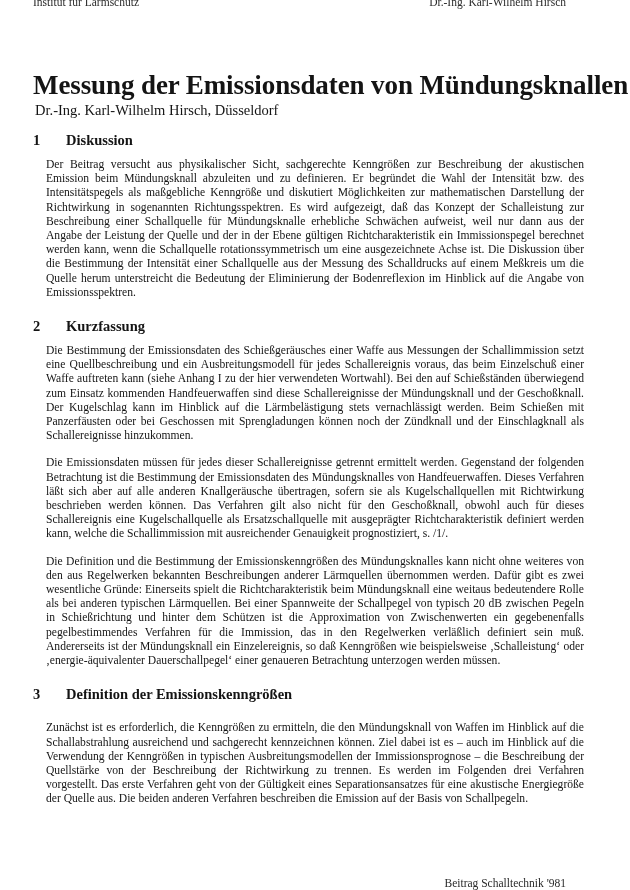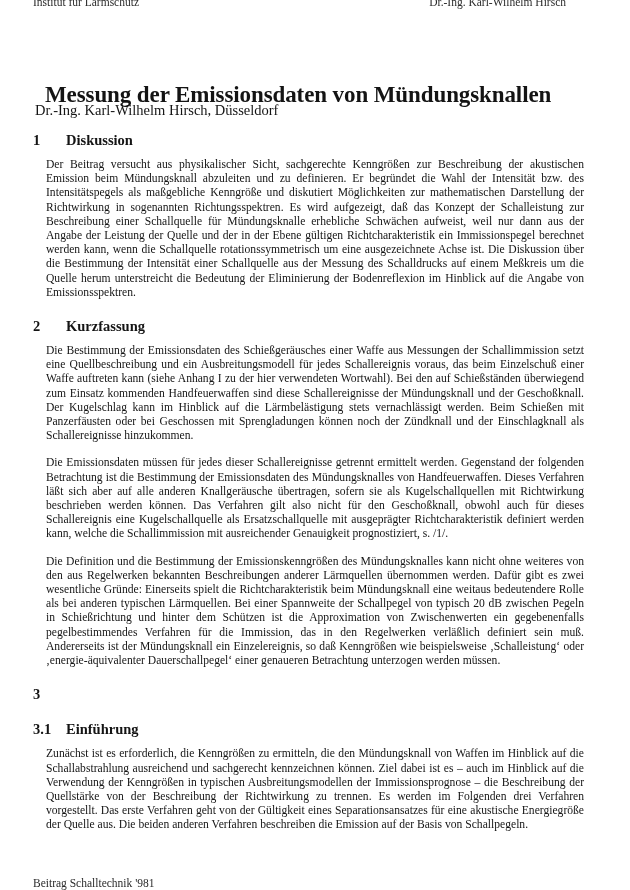--- a/index.html
+++ b/index.html
@@ -8,21 +8,21 @@
     font-family: "Liberation Serif", "DejaVu Serif", serif;
     color: #141414;
   }
   .running-head {
     position: absolute; top: -4px; left: 33px; right: 64px;
     font-size: 11.5px; display: flex; justify-content: space-between;
     color: #2a2a2a;
   }
   .title {
     position: absolute; top: 70px; left: 33px;
-    font-size: 23px; font-weight: bold; margin: 12px; letter-spacing: -0.1px;
+    font-size: 27px; font-weight: bold; margin: 0; letter-spacing: -0.1px;
   }
   .author {
     position: absolute; top: 100px; left: 33px;
     font-size: 14.5px; margin: 2px;
   }
   .content {
     position: absolute; left: 33px; width: 564px; top: 132px;
   }
   h2 {
     font-size: 14.5px; font-weight: bold; margin: 0; display: flex;
@@ -31,21 +31,21 @@
   h2.sub .num { width: 33px; }
   p {
     font-size: 11.6px; line-height: 14.2px; margin: 13px;
     text-align: justify; hyphens: manual;
   }
   .gap-h { margin-top: 9px; }
   .gap-p { margin-top: 6px; }
   .sec-gap { margin-top: 18px; }
   .footer {
     position: absolute; top: 877px; left: 33px; right: 64px;
-    font-size: 11.5px; display: flex; justify-content: flex-start;
+    font-size: 11.5px; display: flex; justify-content: flex-end;
     color: #2a2a2a;
   }
 </style>
 </head>
 <body>
 
 <div class="running-head">
   <span>Institut für Lärmschutz</span>
   <span>Dr.-Ing. Karl-Wilhelm Hirsch</span>
 </div>
@@ -69,28 +69,25 @@
       <span>Kurzfassung</span>
     </h2>
     <p class="gap-h">Die Bestimmung der Emissionsdaten des Schießgeräusches einer Waffe aus Messungen der Schallimmission setzt eine Quellbeschreibung und ein Ausbreitungsmodell für jedes Schallereignis voraus, das beim Einzelschuß einer Waffe auftreten kann (siehe Anhang I zu der hier verwendeten Wortwahl). Bei den auf Schießständen überwiegend zum Einsatz kommenden Handfeuerwaffen sind diese Schallereignisse der Mündungsknall und der Geschoßknall. Der Kugelschlag kann im Hinblick auf die Lärmbelästigung stets vernachlässigt werden. Beim Schießen mit Panzerfäusten oder bei Geschossen mit Sprengladungen können noch der Zündknall und der Einschlagknall als Schallereignisse hinzukommen.</p>
     <p class="gap-p">Die Emissionsdaten müssen für jedes dieser Schallereignisse getrennt ermittelt werden. Gegenstand der folgenden Betrachtung ist die Bestimmung der Emissionsdaten des Mündungsknalles von Handfeuerwaffen. Dieses Verfahren läßt sich aber auf alle anderen Knallgeräusche übertragen, sofern sie als Kugelschallquellen mit Richtwirkung beschrieben werden können. Das Verfahren gilt also nicht für den Geschoßknall, obwohl auch für dieses Schallereignis eine Kugelschallquelle als Ersatzschallquelle mit ausgeprägter Richtcharakteristik definiert werden kann, welche die Schallimmission mit ausreichender Genauigkeit prognostiziert, s. /1/.</p>
     <p class="gap-p">Die Definition und die Bestimmung der Emissionskenngrößen des Mündungsknalles kann nicht ohne weiteres von den aus Regelwerken bekannten Beschreibungen anderer Lärmquellen übernommen werden. Dafür gibt es zwei wesentliche Gründe: Einerseits spielt die Richtcharakteristik beim Mündungsknall eine weitaus bedeutendere Rolle als bei anderen typischen Lärmquellen. Bei einer Spannweite der Schallpegel von typisch 20 dB zwischen Pegeln in Schießrichtung und hinter dem Schützen ist die Approximation von Zwischenwerten ein gegebenenfalls pegelbestimmendes Verfahren für die Immission, das in den Regelwerken verläßlich definiert sein muß. Andererseits ist der Mündungsknall ein Einzelereignis, so daß Kenngrößen wie beispielsweise ‚Schalleistung‘ oder ‚energie-äquivalenter Dauerschallpegel‘ einer genaueren Betrachtung unterzogen werden müssen.</p>
   </section>
 
   <section class="sec-gap">
     <h2>
       <span class="num">3</span>
+      <span>Definition der Emissionskenngrößen</span>
     </h2>
   </section>
 
   <section class="sec-gap">
-    <h2 class="sub">
-      <span class="num">3.1</span>
-      <span>Einführung</span>
-    </h2>
     <p class="gap-h">Zunächst ist es erforderlich, die Kenngrößen zu ermitteln, die den Mündungsknall von Waffen im Hinblick auf die Schallabstrahlung ausreichend und sachgerecht kennzeichnen können. Ziel dabei ist es – auch im Hinblick auf die Verwendung der Kenngrößen in typischen Ausbreitungsmodellen der Immissionsprognose – die Beschreibung der Quellstärke von der Beschreibung der Richtwirkung zu trennen. Es werden im Folgenden drei Verfahren vorgestellt. Das erste Verfahren geht von der Gültigkeit eines Separationsansatzes für eine akustische Energiegröße der Quelle aus. Die beiden anderen Verfahren beschreiben die Emission auf der Basis von Schallpegeln.</p>
   </section>
 
 </div>
 
 <div class="footer">
   <span>Beitrag Schalltechnik '98</span>
   <span>1</span>
 </div>
 

